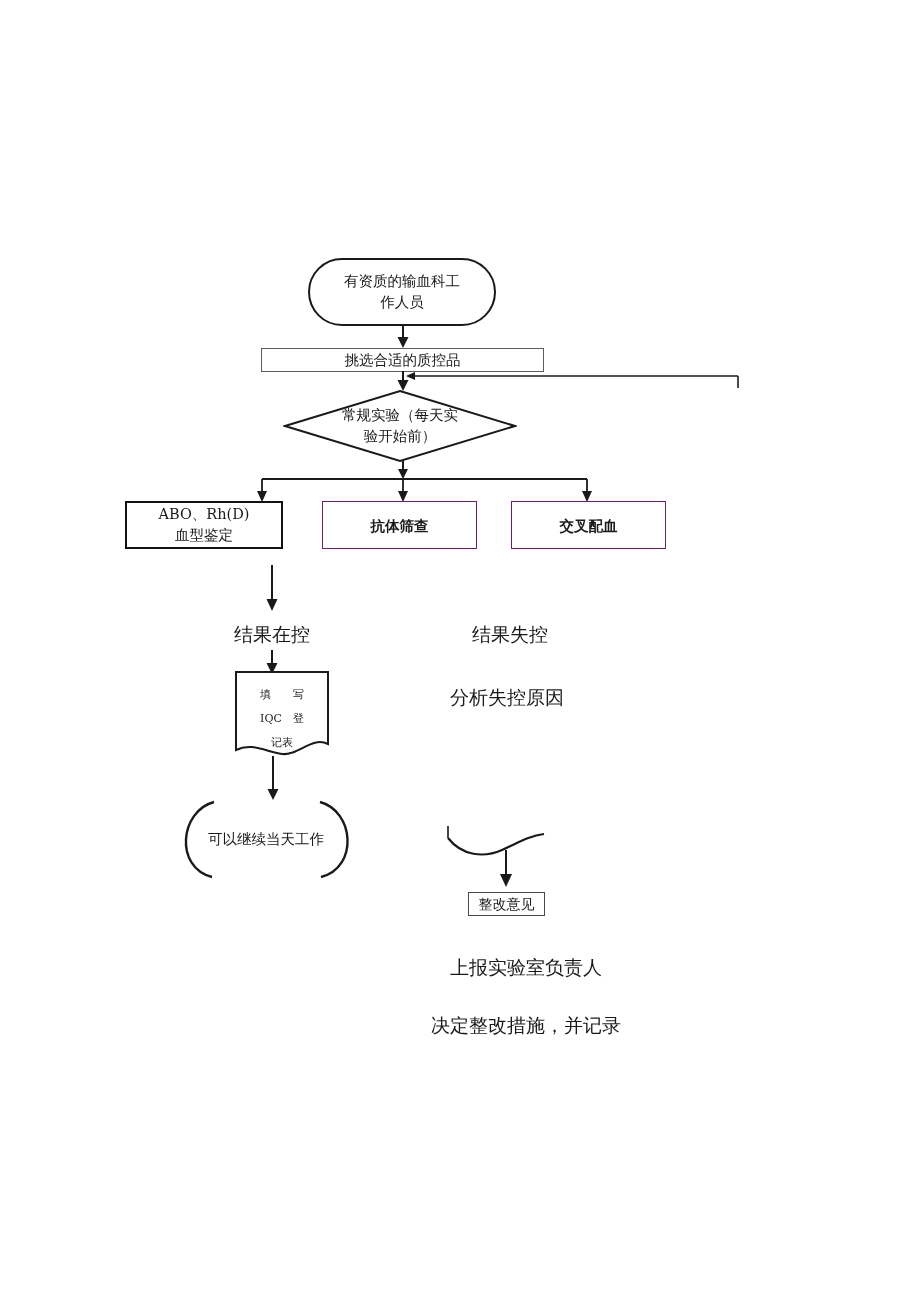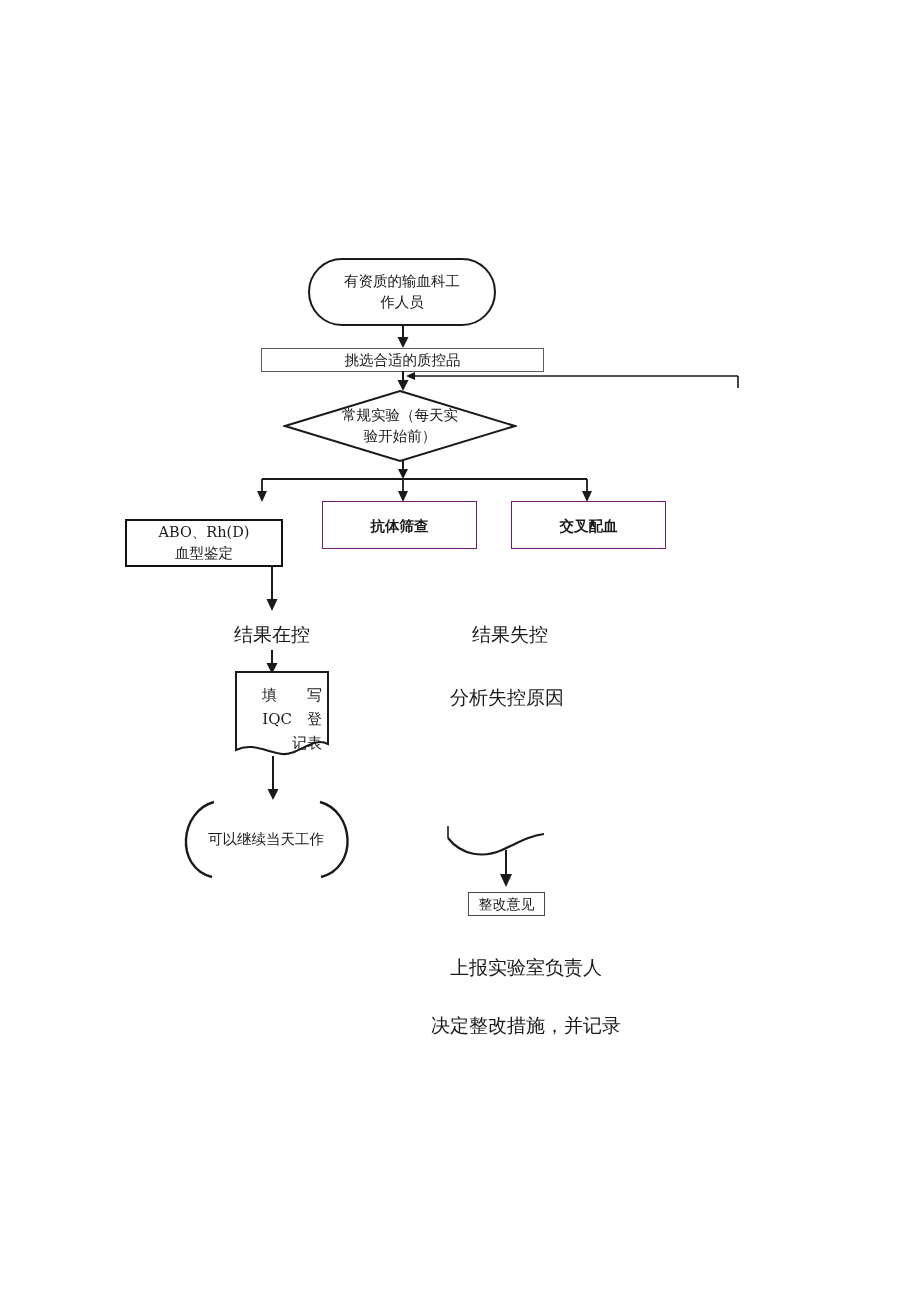--- a/index.html
+++ b/index.html
@@ -50,21 +50,20 @@
   .n-terminator {
     border: 2px solid #1a1a1a;
     border-radius: 34px;
   }
   
   .n-rect {
     border: 1px solid #5d5d5d;
   }
   .n-rect-strong {
     border: 2px solid #111111;
-    margin-top: 18px;
   }
   .n-rect-thin {
     border: 1px solid #701a75;
     font-weight: bold;
   }
   .n-rect-small {
     border: 1px solid #4a4a4a;
     font-size: 14px;
     line-height: 18px;
   }
@@ -91,22 +90,22 @@
     position: absolute;
     left: 0; top: 0;
     width: 100%; height: 100%;
   }
   .n-doc .doc-label {
     position: relative;
     z-index: 2;
     width: 100%;
     padding: 6px 8px 0 8px;
     box-sizing: border-box;
-    text-align: right;
-    font-size: 15px;
+    text-align: center;
+    font-size: 11px;
     line-height: 24px;
     letter-spacing: 0px;
   }
   .doc-line {
     display: block;
     white-space: pre;
   }
   
   .n-oval-open {
     background: transparent;

